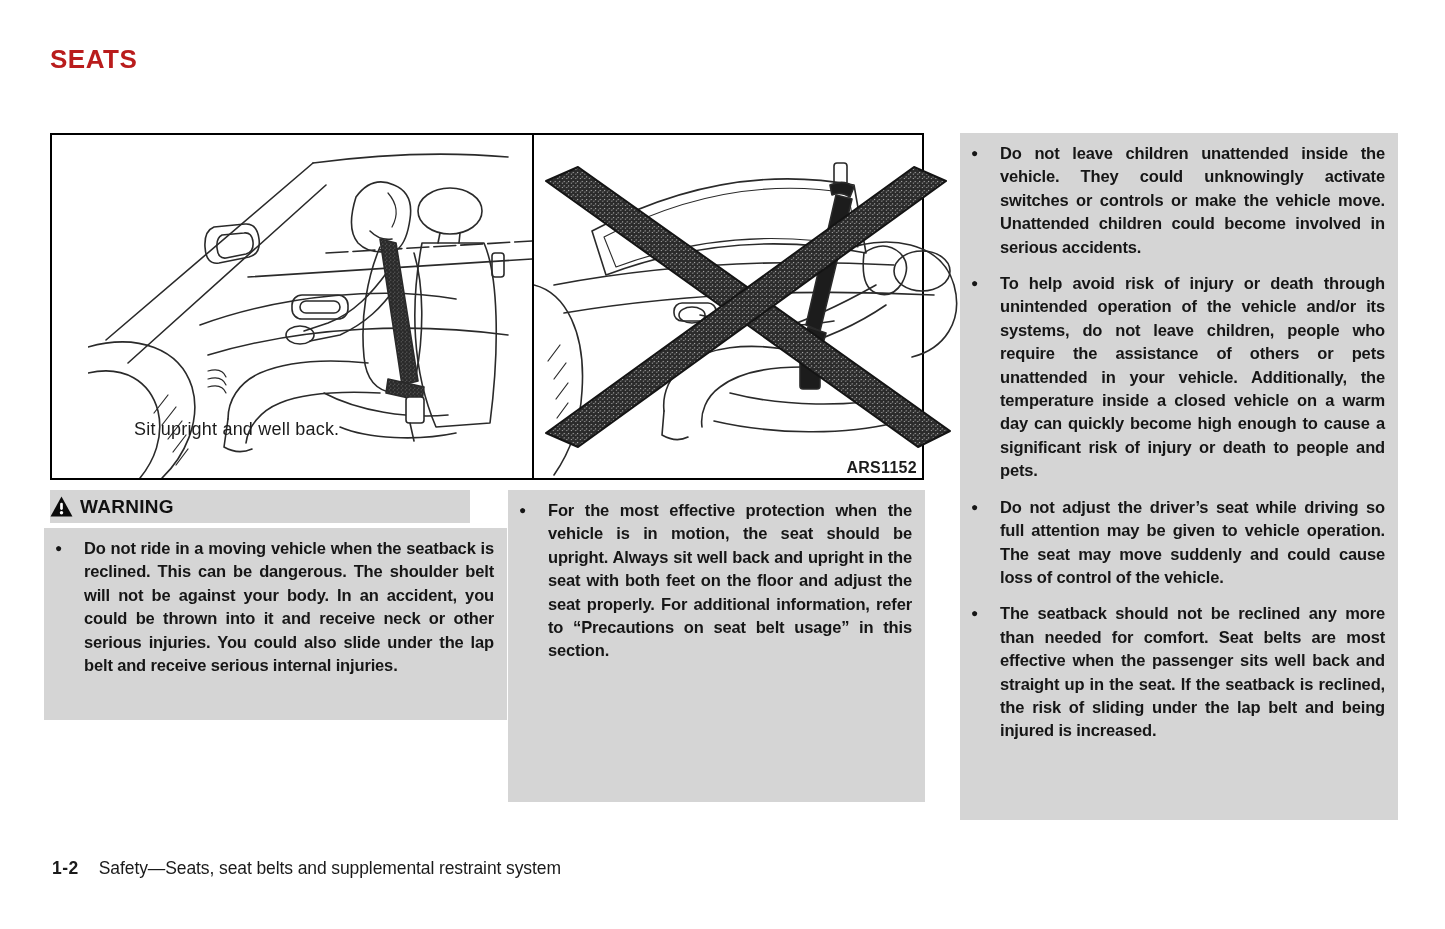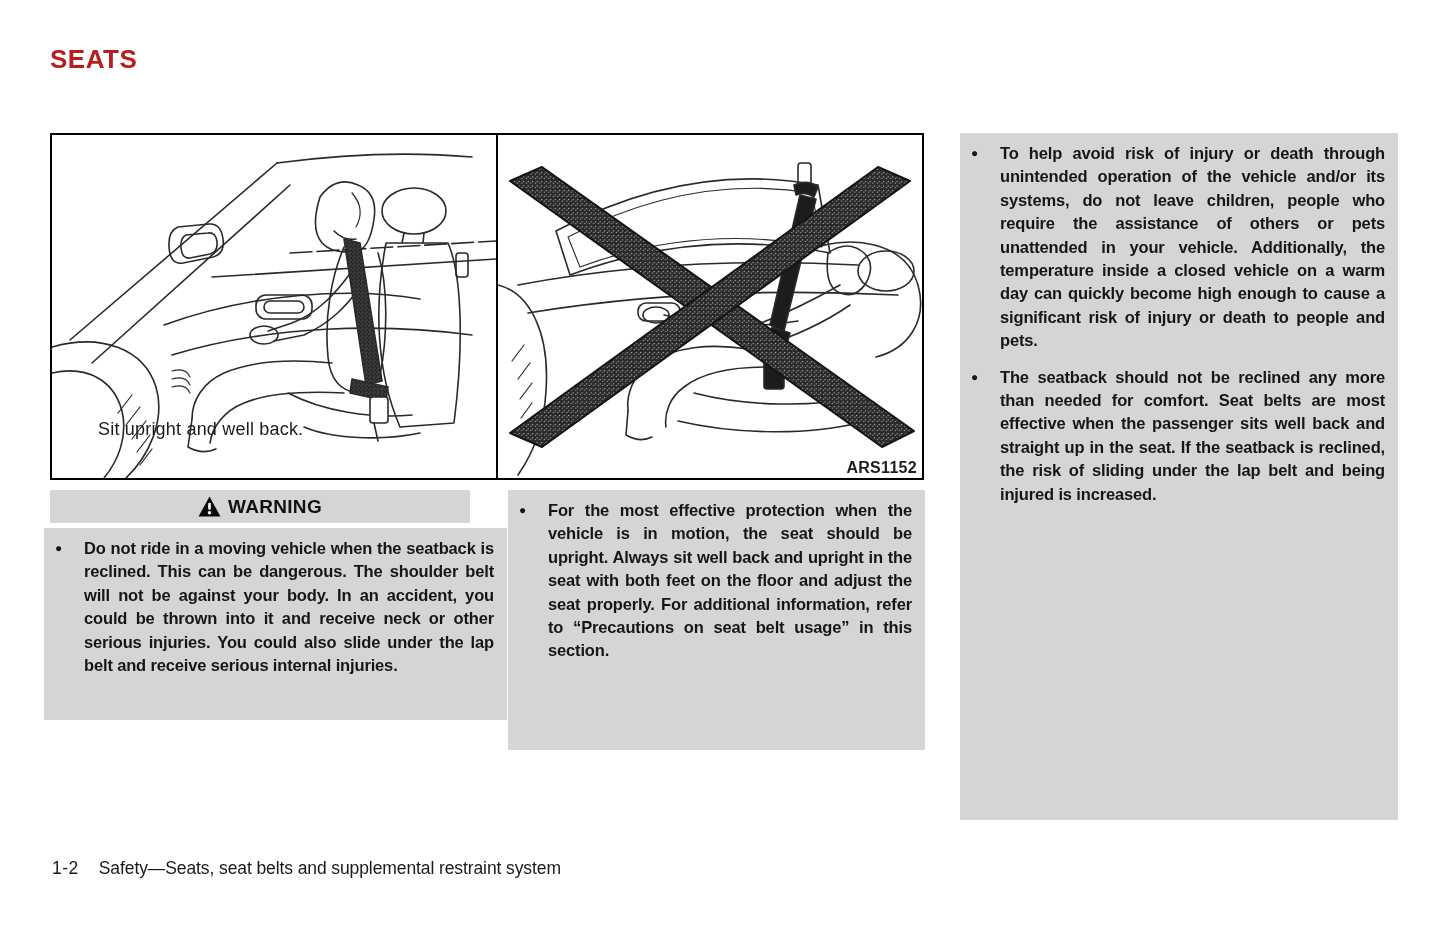--- a/index.html
+++ b/index.html
@@ -15,69 +15,70 @@
     position:absolute;left:50px;top:36px;
     font-size:26px;font-weight:bold;letter-spacing:0.5px;
     color:#b91c1c;
     margin-top:8px;
   }
   
   .figure-box{
     position:absolute;left:50px;top:133px;width:874px;height:347px;
     border:2px solid #000;box-sizing:border-box;background:#fff;
     display:flex;
+    padding-left:36px;
   }
   .fig-panel{position:relative;height:100%;box-sizing:border-box;}
   .fig-panel.left{width:446px;border-right:2px solid #000;}
   .fig-panel.right{flex:1;font-weight:bold;}
   .fig-caption{
     position:absolute;left:46px;top:284px;
     font-size:18px;font-weight:normal;color:#1c1c1c;letter-spacing:0.2px;
   }
   .fig-label{
     position:absolute;right:5px;bottom:1px;
     font-size:16px;color:#1c1c1c;letter-spacing:0.3px;
   }
   svg.sketch{position:absolute;left:0;top:0;}
   
   .gray{background:#d5d5d5;}
   .warning-header{
     position:absolute;left:50px;top:490px;width:420px;height:33px;
-    display:flex;align-items:center;justify-content:center;gap:7px;
+    display:flex;align-items:center;justify-content:flex-start;gap:7px;
     box-sizing:border-box;
   }
   .warning-header .wtitle{
     font-size:19px;font-weight:bold;letter-spacing:0.3px;color:#111;
   }
   .tblock{
     position:absolute;box-sizing:border-box;
     padding:9px 13px 10px 10px;
   }
   .tblock.warning-body{left:44px;top:528px;width:463px;height:192px;}
-  .tblock.mid{left:508px;top:490px;width:417px;height:260px;}
+  .tblock.mid{left:508px;top:490px;width:417px;height:312px;}
   .tblock.rightcol{left:960px;top:133px;width:438px;height:687px;}
   .bullet{
     position:relative;
     padding-left:30px;
     font-size:16.5px;font-weight:bold;line-height:23.4px;
     text-align:justify;color:#161616;letter-spacing:-0.15px;
     margin:0 0 13px 0;
   }
   .bullet:last-child{margin-bottom:0;}
   .bullet::before{
     content:"●";
     position:absolute;left:1px;top:0;
     font-size:12px;line-height:23.4px;
   }
   
   .footer{
     position:absolute;left:52px;top:858px;
     font-size:17.5px;color:#1a1a1a;
   }
-  .footer .pageno{font-weight:normal;margin-right:20px;letter-spacing:0.5px;}
+  .footer .pageno{font-weight:bold;margin-right:20px;letter-spacing:0.5px;}
   .footer .sect{font-weight:normal;letter-spacing:-0.1px;}
 </style>
 </head>
 <body>
 
 <div class="page-title">SEATS</div>
 
 <div class="figure-box">
 
   <div class="fig-panel left">
@@ -220,19 +221,21 @@
 
 <div class="tblock warning-body gray">
   <p class="bullet">Do not ride in a moving vehicle when the seatback is reclined. This can be dangerous. The shoulder belt will not be against your body. In an accident, you could be thrown into it and receive neck or other serious injuries. You could also slide under the lap belt and receive serious internal injuries.</p>
 </div>
 
 <div class="tblock mid gray">
   <p class="bullet">For the most effective protection when the vehicle is in motion, the seat should be upright. Always sit well back and upright in the seat with both feet on the floor and adjust the seat properly. For additional information, refer to “Precautions on seat belt usage” in this section.</p>
 </div>
 
 <div class="tblock rightcol gray">
+  <p class="bullet">Do not leave children unattended inside the vehicle. They could unknowingly activate switches or controls or make the vehicle move. Unattended children could become involved in serious accidents.</p>
   <p class="bullet">To help avoid risk of injury or death through unintended operation of the vehicle and/or its systems, do not leave children, people who require the assistance of others or pets unattended in your vehicle. Additionally, the temperature inside a closed vehicle on a warm day can quickly become high enough to cause a significant risk of injury or death to people and pets.</p>
+  <p class="bullet">Do not adjust the driver’s seat while driving so full attention may be given to vehicle operation. The seat may move suddenly and could cause loss of control of the vehicle.</p>
   <p class="bullet">The seatback should not be reclined any more than needed for comfort. Seat belts are most effective when the passenger sits well back and straight up in the seat. If the seatback is reclined, the risk of sliding under the lap belt and being injured is increased.</p>
 </div>
 
 <div class="footer">
   <span class="pageno">1-2</span><span class="sect">Safety—Seats, seat belts and supplemental restraint system</span>
 </div>
 
 </body></html>

